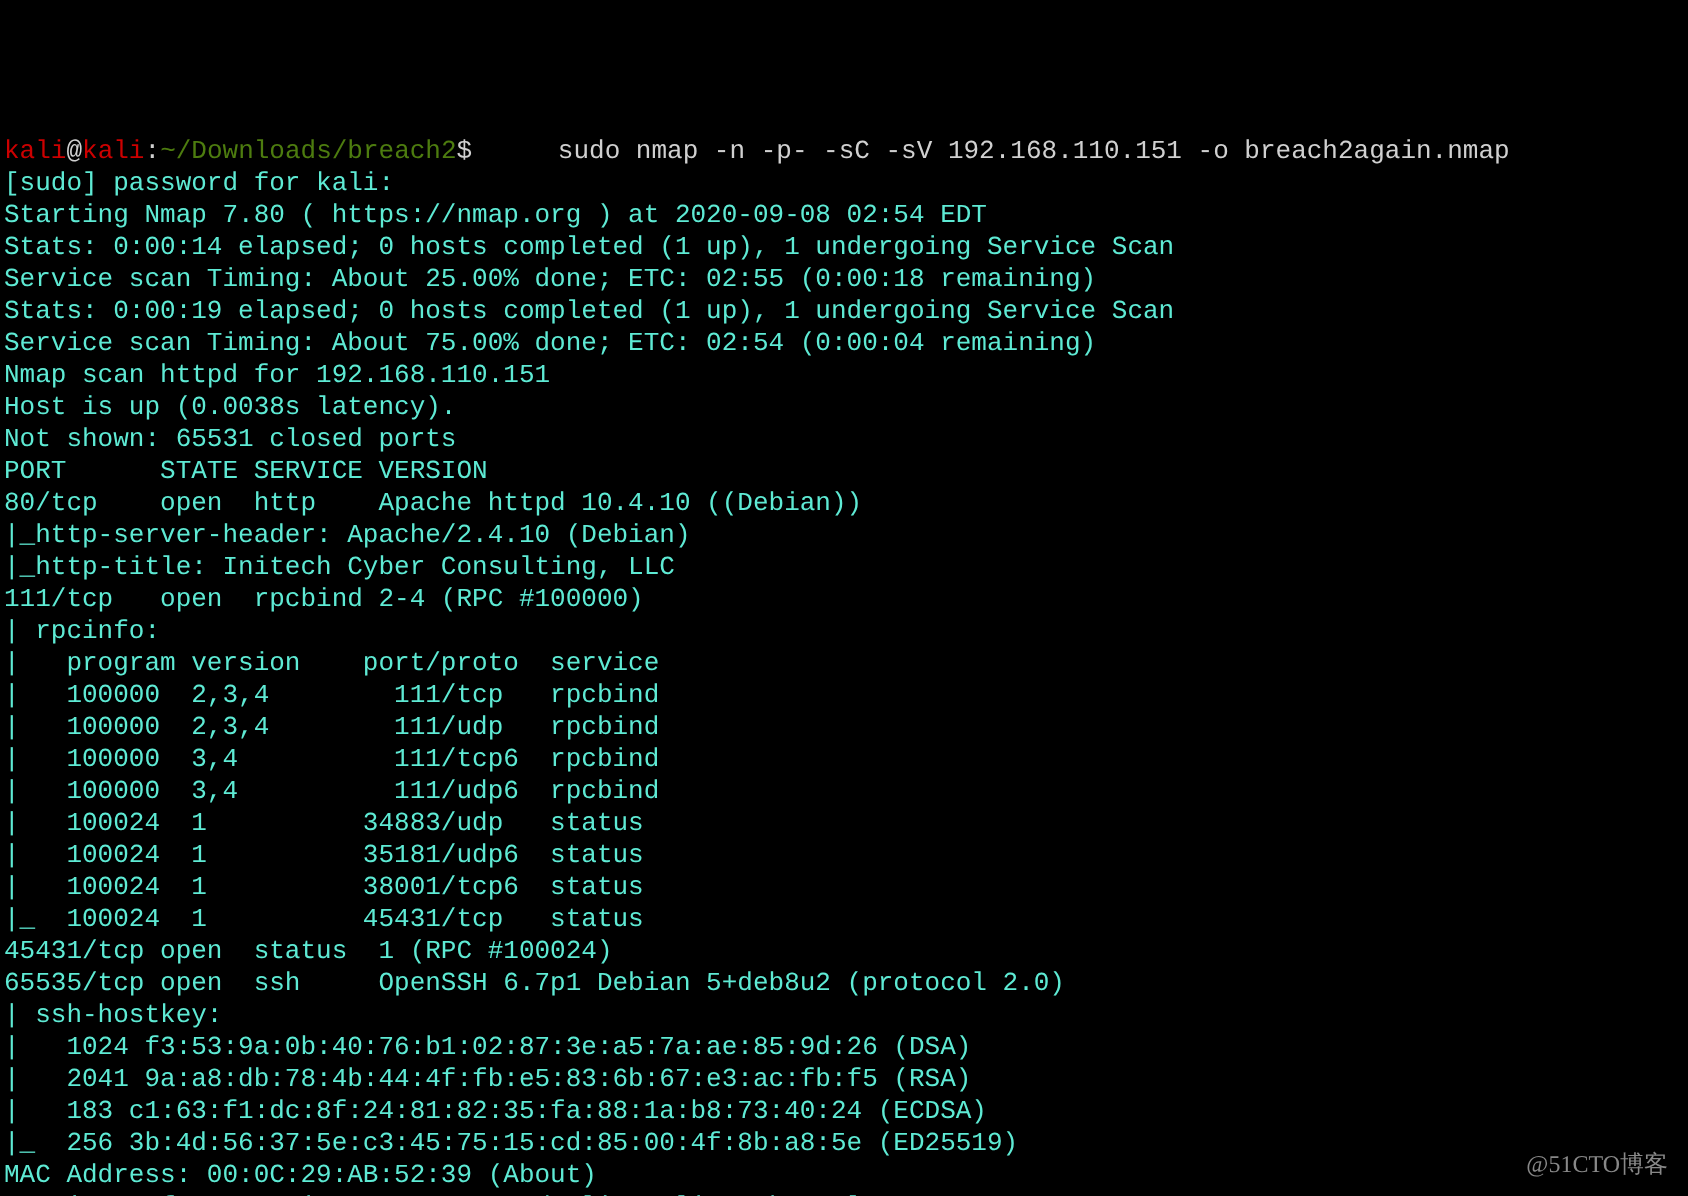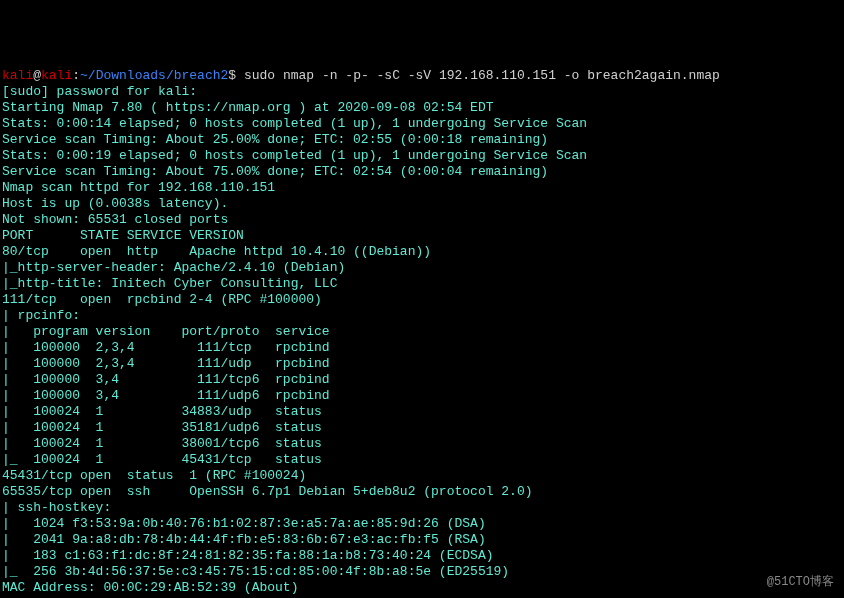--- a/index.html
+++ b/index.html
@@ -16,30 +16,30 @@
       width: 844px;
       height: 598px;
       padding: 4px 2px;
       overflow: hidden;
       white-space: pre;
     }
     .user { color: #cc0000; }
     .at { color: #d0d0d0; }
     .host { color: #cc0000; }
     .colon { color: #d0d0d0; }
-    .path { color: #3b82f6; margin-top: 47px; }
+    .path { color: #4d7c0f; margin-top: 47px; }
     .prompt-sign { color: #d0d0d0; }
-    .cmd { color: #d0d0d0; }
+    .cmd { color: #d0d0d0; margin-left: 35px; }
     .watermark {
       position: absolute;
       right: 10px;
       bottom: 8px;
       color: #888;
       font-size: 12px;
-      font-family: Liberation Mono, monospace;
+      font-family: Liberation Serif, serif;
     }
     .terminal-output {
       color: #5eead4;
     }
   </style>
 </head>
 <body>
 
 
 

